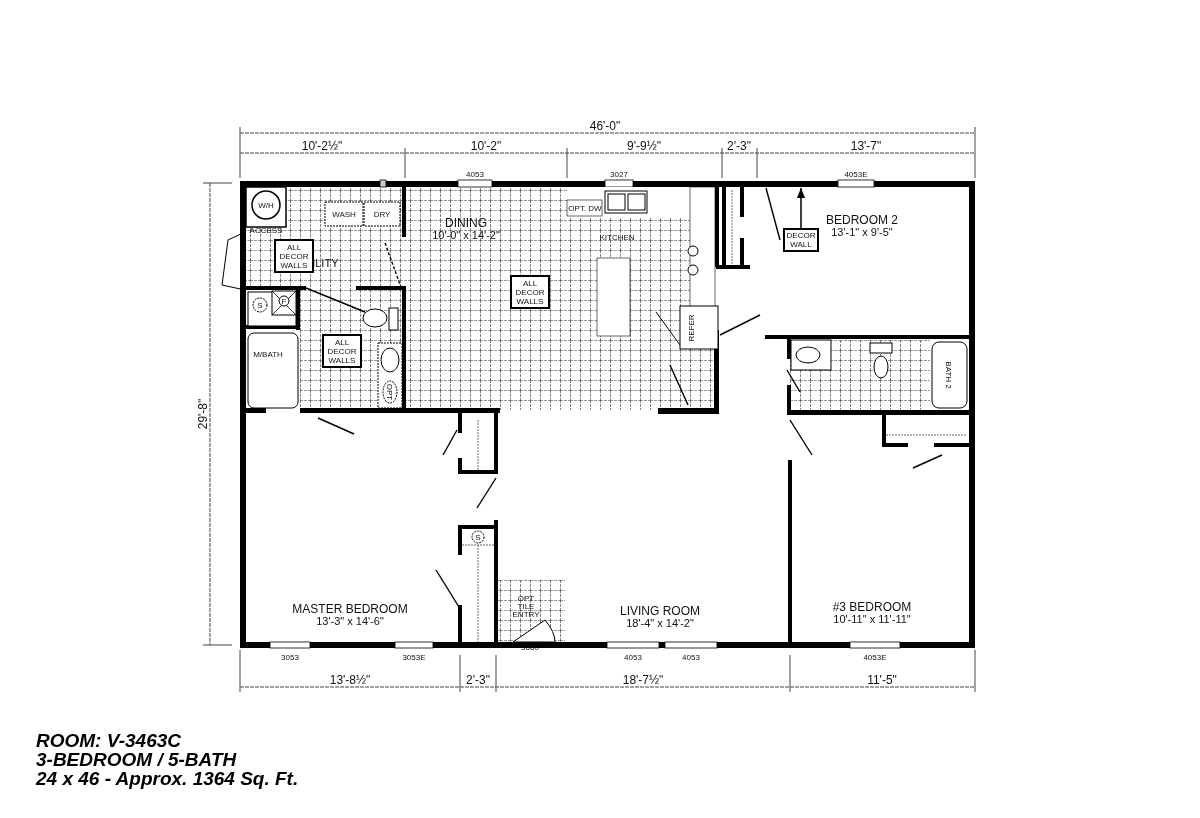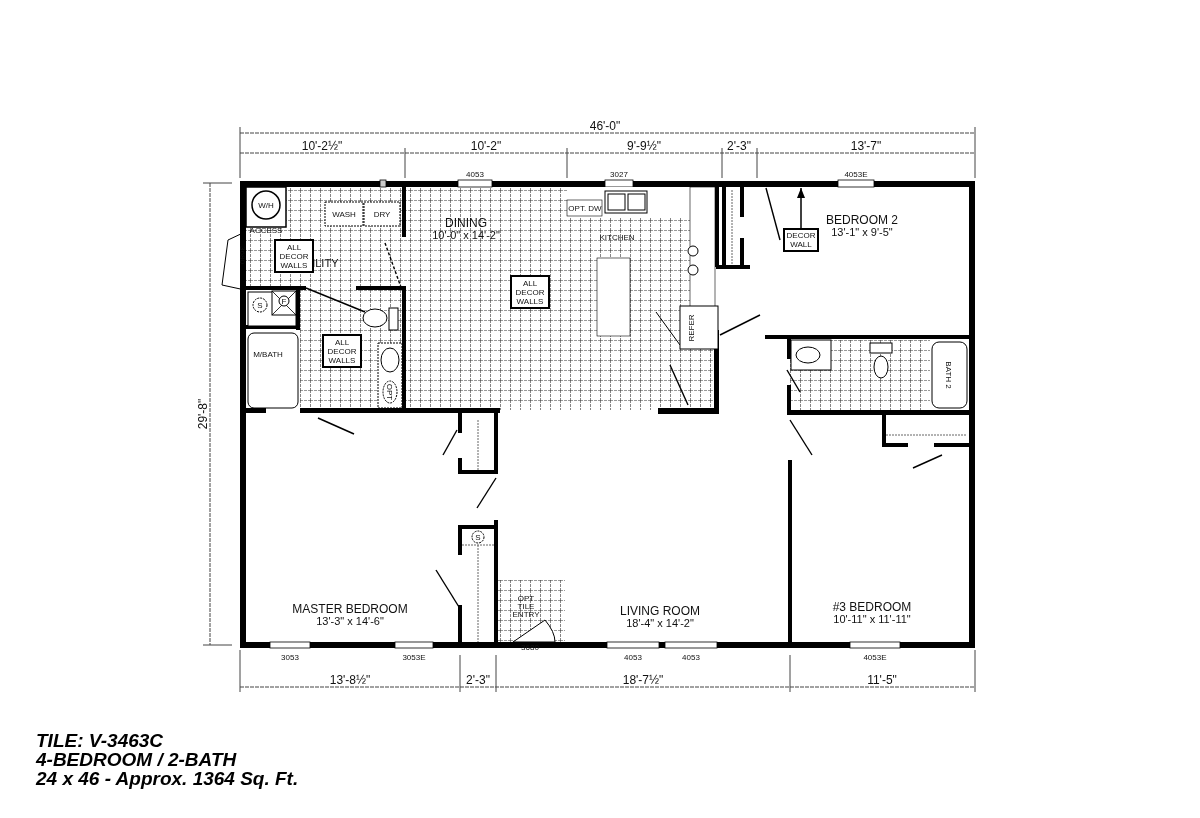--- a/index.html
+++ b/index.html
@@ -265,16 +265,16 @@
     <text class="room" x="350" y="613" text-anchor="middle">MASTER BEDROOM</text>
     <text class="roomsm" x="350" y="625" text-anchor="middle">13'-3" x 14'-6"</text>
     <text class="room" x="660" y="615" text-anchor="middle">LIVING ROOM</text>
     <text class="roomsm" x="660" y="627" text-anchor="middle">18'-4" x 14'-2"</text>
     <text class="room" x="872" y="611" text-anchor="middle">#3 BEDROOM</text>
     <text class="roomsm" x="872" y="623" text-anchor="middle">10'-11" x 11'-11"</text>
   </g>
 </svg>
 
 <div class="model">
-  <div>TILE: V-3463C</div>
-  <div>4-BEDROOM / 2-BATH</div>
+  <div>ROOM: V-3463C</div>
+  <div>3-BEDROOM / 5-BATH</div>
   <div>24 x 46 - Approx. 1364 Sq. Ft.</div>
 </div>
 
 </body></html>

